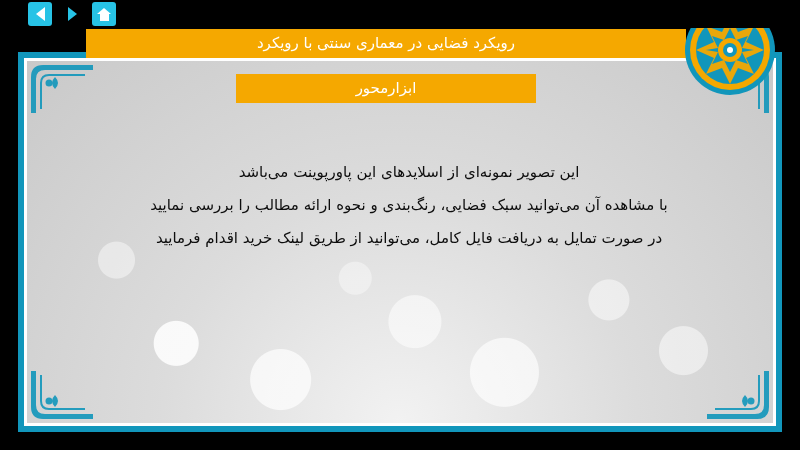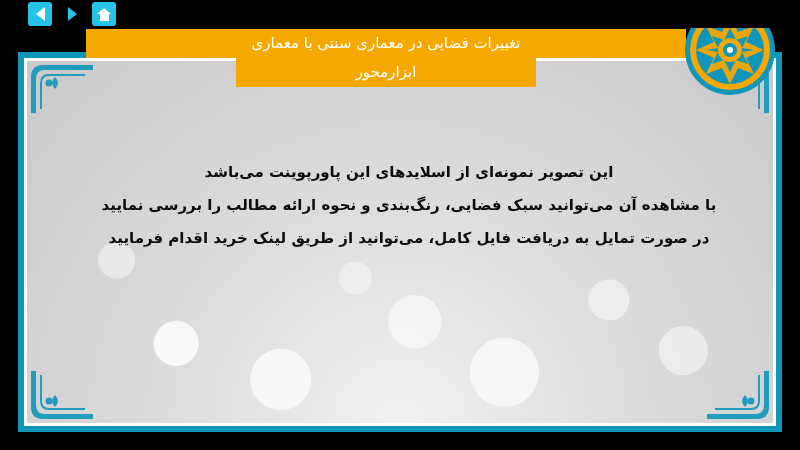--- a/index.html
+++ b/index.html
@@ -70,21 +70,20 @@
   }
 
   
   .slide {
     position: absolute;
     left: 18px; top: 52px;
     width: 764px; height: 380px;
     background: #1196bb;
     padding: 6px;
     z-index: 10;
-    font-weight: bold;
   }
   .slide-inner {
     position: relative;
     width: 100%; height: 100%;
     border: 3px solid #ffffff;
     background:
       radial-gradient(circle at 20% 78%, rgba(255,255,255,0.85) 0 22px, rgba(255,255,255,0) 23px),
       radial-gradient(circle at 34% 88%, rgba(255,255,255,0.7) 0 30px, rgba(255,255,255,0) 31px),
       radial-gradient(circle at 52% 72%, rgba(255,255,255,0.55) 0 26px, rgba(255,255,255,0) 27px),
       radial-gradient(circle at 64% 86%, rgba(255,255,255,0.65) 0 34px, rgba(255,255,255,0) 35px),
@@ -129,21 +128,21 @@
     padding: 0 10px;
   }
   .title-line.l2 {
     background: #f5a800;
     padding: 0 10px;
   }
   .title-line.l3 {
     background: #f5a800;
     padding: 0 10px;
     width: 300px;
-    margin: 0 auto;
+    margin: 16px auto;
   }
 
   
   .medallion {
     position: absolute;
     left: 684px; top: 4px;
     width: 92px; height: 92px;
     z-index: 35;
   }
 
@@ -214,21 +213,21 @@
         <span class="body-line">این تصویر نمونه‌ای از اسلایدهای این پاورپوینت می‌باشد</span>
         <span class="body-line">با مشاهده آن می‌توانید سبک فضایی، رنگ‌بندی و نحوه ارائه مطالب را بررسی نمایید</span>
         <span class="body-line">در صورت تمایل به دریافت فایل کامل، می‌توانید از طریق لینک خرید اقدام فرمایید</span>
       </div>
 
     </div>
   </div>
 
   <div class="title-banner">
     <span class="title-line l1">کامل تحلیل اثر تحولات اجتماعی بر</span>
-    <span class="title-line l2">تغییرات فضایی در معماری سنتی با معماری</span>
+    <span class="title-line l2">رویکرد فضایی در معماری سنتی با رویکرد</span>
     <span class="title-line l3">ابزارمحور</span>
   </div>
 
   <svg class="medallion" viewBox="0 0 92 92">
     <circle cx="46" cy="46" r="45" fill="#1196bb"></circle>
     <circle cx="46" cy="46" r="40" fill="#f5a800"></circle>
     <circle cx="46" cy="46" r="34" fill="#1196bb"></circle>
     <g fill="#f5a800">
       <path d="M46 12 L54 28 L70 22 L62 38 L80 46 L62 54 L70 70 L54 64 L46 80 L38 64 L22 70 L30 54 L12 46 L30 38 L22 22 L38 28 Z" opacity="0.95"></path>
     </g>

